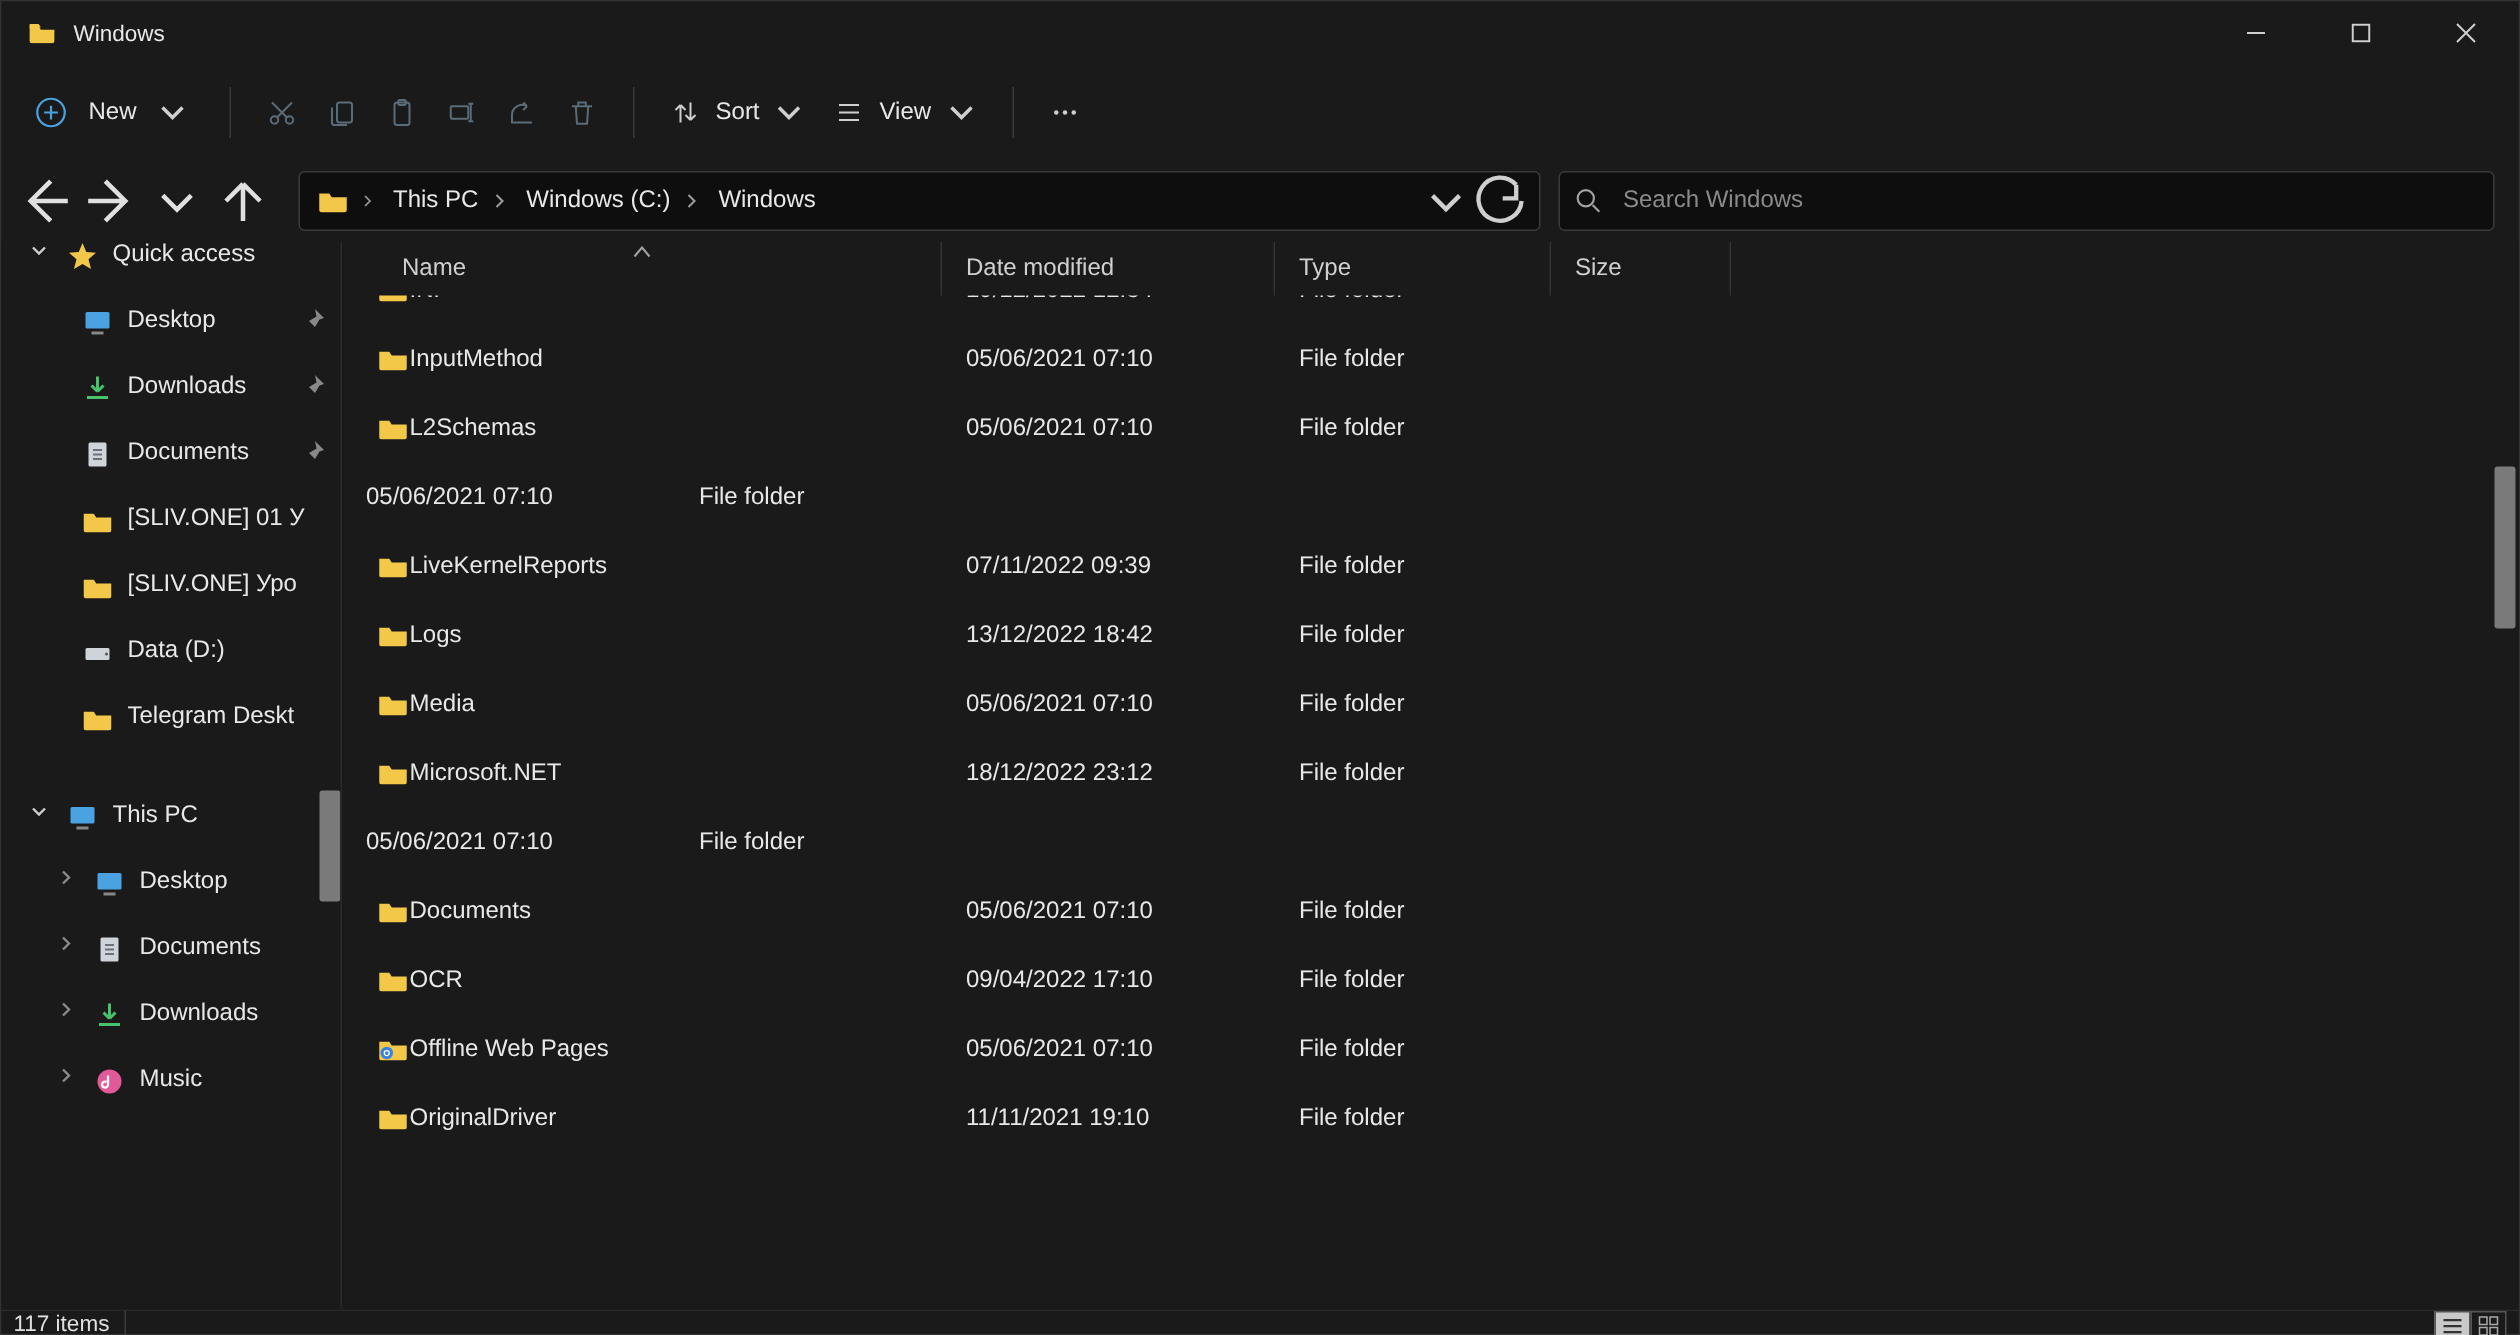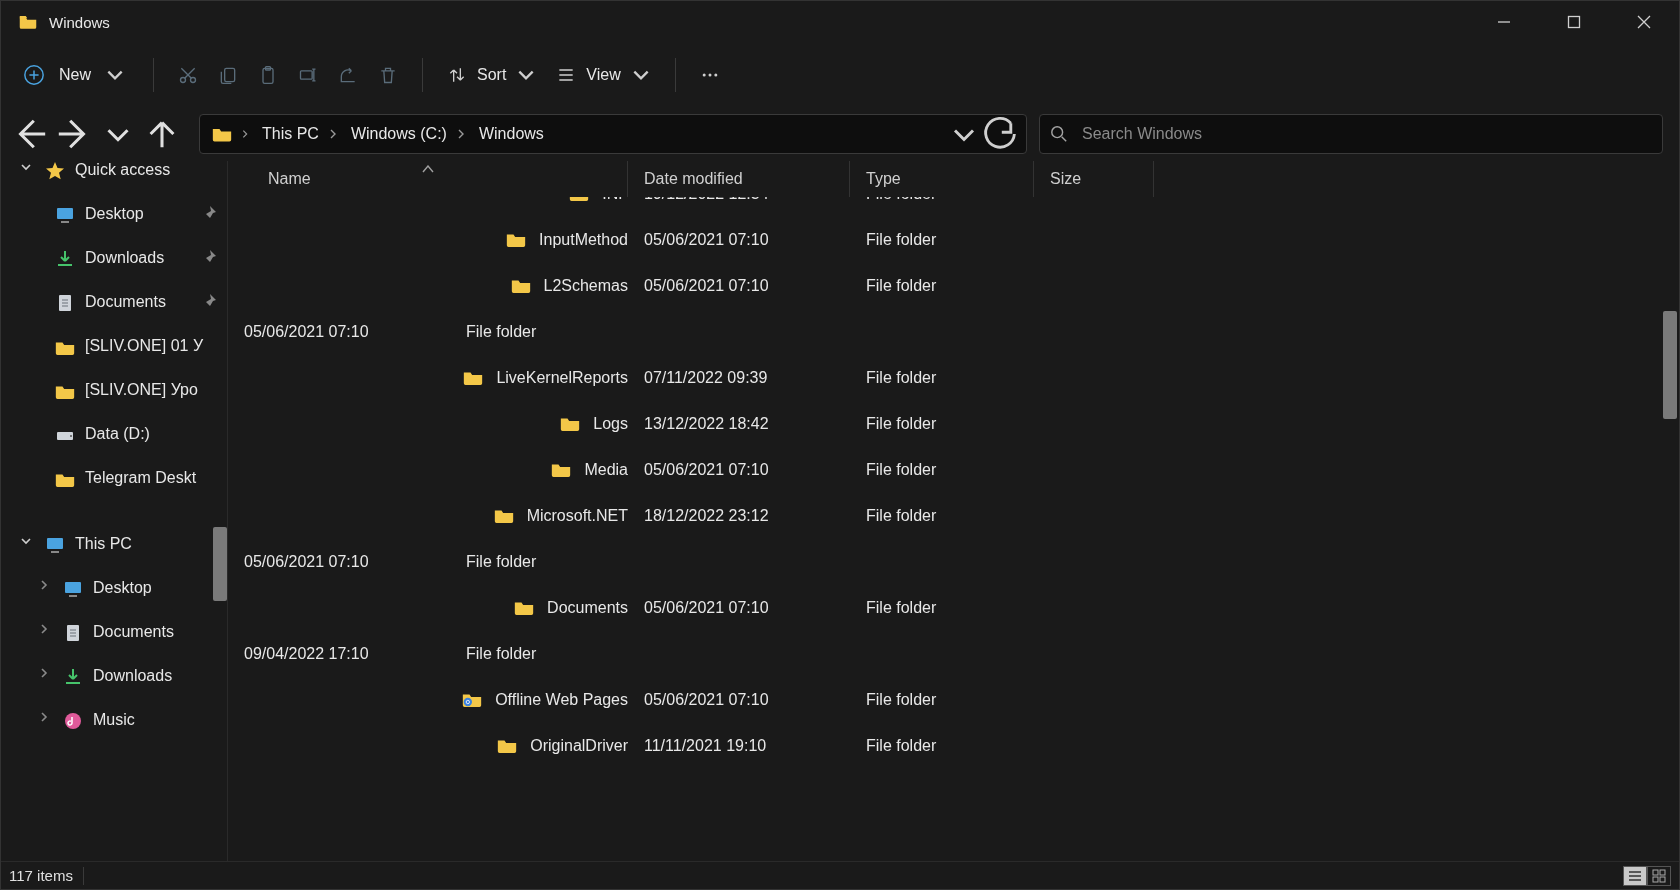--- a/index.html
+++ b/index.html
@@ -70,30 +70,30 @@
   .col { height:100%; display:flex; align-items:center; padding-left:16px; border-right:1px solid #333; position:relative;}
   .col.name { width:400px; padding-left:40px; }
   .col.date { width:222px; }
   .col.type { width:184px; }
   .col.size { width:120px; border-right:1px solid #333;}
   .col .sort-ind { position:absolute; top:-2px; left:50%; transform:translateX(-50%); color:#a0a0a0;}
 
   .rows { position:absolute; top:36px; left:0; right:0; bottom:0; overflow:hidden; }
   .row { height:46px; display:flex; align-items:center; color:#e8e8e8; font-size:16px; }
   .row .c { padding-left:16px; }
-  .row .c.name { width:400px; padding-left:24px; display:flex; align-items:center; gap:13px;justify-content:flex-end;}
+  .row .c.name { width:400px; padding-left:24px; display:flex; align-items:center; gap:1px;}
   .row .c.date { width:222px; }
   .row .c.type { width:184px; }
   .row .c.size { width:120px; }
   .row .fico { width:20px; height:16px; flex:0 0 auto;}
 
   .files .file-scroll-thumb { position:absolute; right:2px; top:150px; width:14px; height:108px; background:#7a7a7a; border-radius:2px; }
 
   
-  .status { height:28px; display:flex; align-items:center; background:#1a1a1a; border-top:1px solid #2a2a2a; padding:0 8px; color:#e0e0e0; font-size:15px;}
+  .status { height:16px; display:flex; align-items:flex-start; background:#1a1a1a; border-top:1px solid #2a2a2a; padding:0 8px; color:#e0e0e0; font-size:15px;}
   .status .sep { width:1px; height:18px; background:#3a3a3a; margin:0 10px;}
   .status .spacer { flex:1;}
   .status .view-toggle { display:flex; }
   .status .vt { width:24px; height:20px; border:1px solid #555; display:flex; align-items:center; justify-content:center; background:#1a1a1a;}
   .status .vt.active { background:#c9c9c9; }
   .status .vt svg { width:14px; height:14px; }
 
   
   .folder-yellow path { fill:#f3c748; }
   .star path { fill:#f3c748; }
@@ -559,20 +559,26 @@
               <span class="fico"><svg viewBox="0 0 24 18">
                   <path d="M1 3h8l2 3h12v10a2 2 0 0 1-2 2H3a2 2 0 0 1-2-2z" fill="#f3c748"></path>
                 </svg></span>
               <span>Documents</span>
             </div>
             <div class="c date">05/06/2021 07:10</div>
             <div class="c type">File folder</div>
             <div class="c size"></div>
           </div>
           <div class="row">
+            <div class="c name">
+              <span class="fico"><svg viewBox="0 0 24 18">
+                  <path d="M1 3h8l2 3h12v10a2 2 0 0 1-2 2H3a2 2 0 0 1-2-2z" fill="#f3c748"></path>
+                </svg></span>
+              <span>OCR</span>
+            </div>
             <div class="c date">09/04/2022 17:10</div>
             <div class="c type">File folder</div>
             <div class="c size"></div>
           </div>
           <div class="row">
             <div class="c name">
               <span class="fico"><svg viewBox="0 0 24 18">
                   <path d="M1 3h8l2 3h12v10a2 2 0 0 1-2 2H3a2 2 0 0 1-2-2z" fill="#f3c748"></path>
                   <circle cx="7" cy="12" r="5" fill="#3b82e0"></circle>
                   <path d="M5 12a2 2 0 0 1 4 0M9 12a2 2 0 0 1-4 0" stroke="#fff" stroke-width="1" fill="none"></path>

